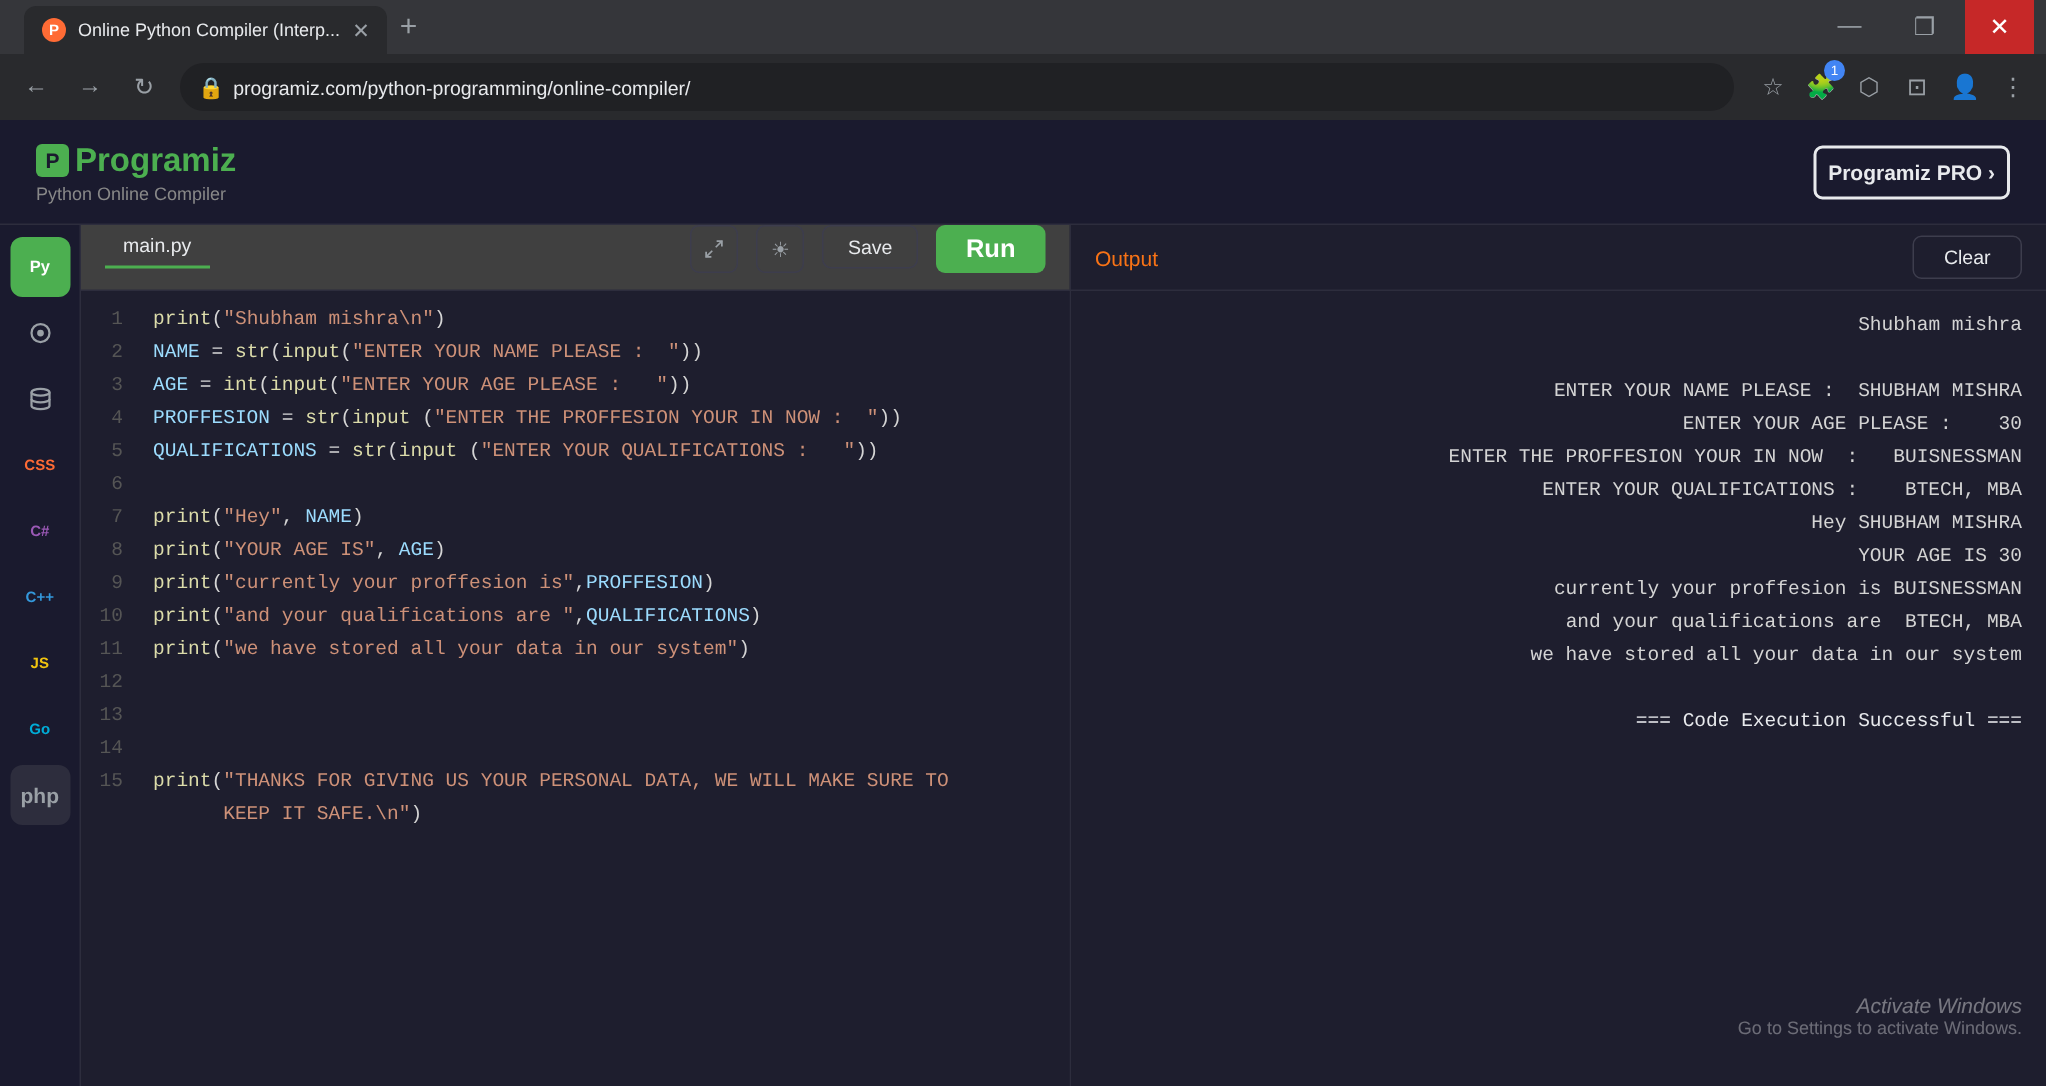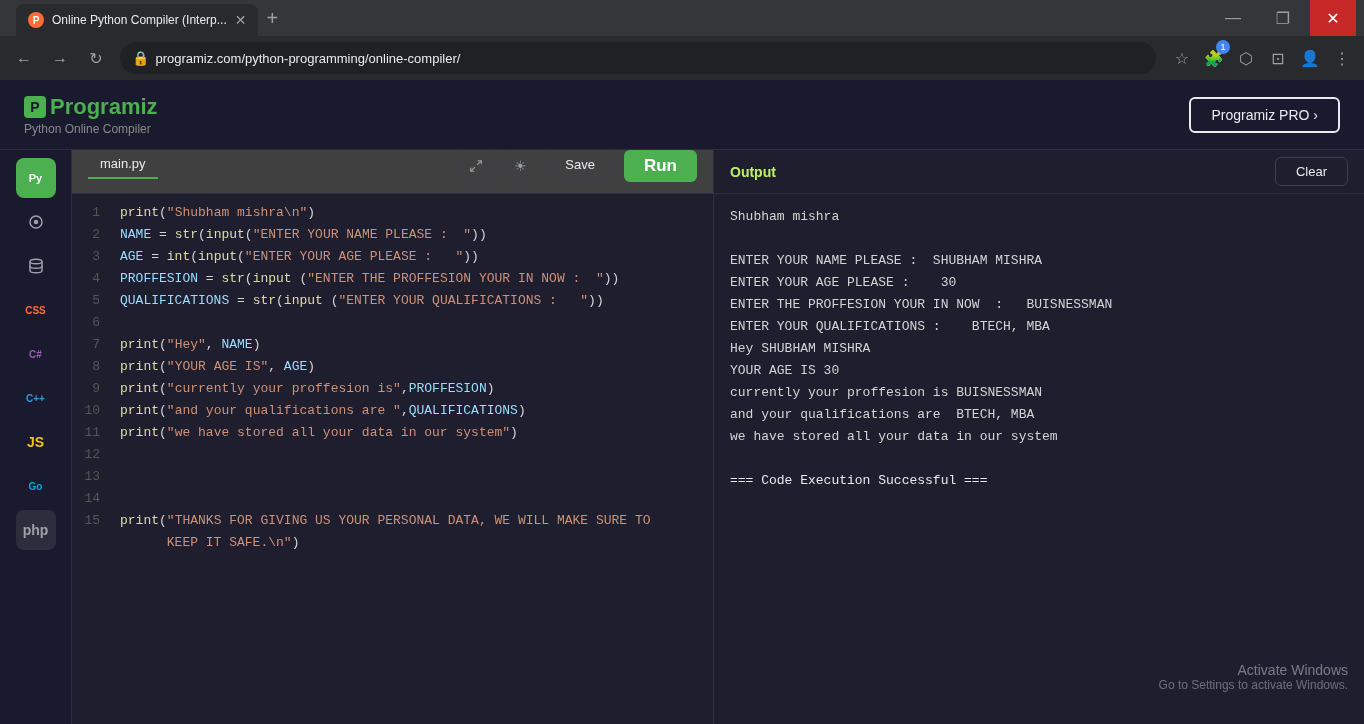--- a/index.html
+++ b/index.html
@@ -169,40 +169,40 @@
       display: flex; align-items: center; justify-content: center;
       font-size: 14px;
       font-weight: bold;
     }
     .logo-subtitle { color: #888; font-size: 12px; margin-top: 2px; }
     .pro-btn {
       margin-left: auto;
       background: transparent;
       border: 2px solid #e8eaed;
       color: #e8eaed;
-      padding: 8px 20px;
+      padding: 8px 8px;
       border-radius: 6px;
       font-size: 14px;
-      font-weight: 400;
+      font-weight: 700;
       cursor: pointer;
       display: flex;
       align-items: center;
       gap: 6px;
     }
 
     
     .main-layout {
       flex: 1;
       display: flex;
       overflow: hidden;
     }
 
     
     .sidebar {
-      width: 72px;
+      width: 54px;
       background: #1a1a2e;
       display: flex;
       flex-direction: column;
       align-items: center;
       padding-top: 8px;
       gap: 4px;
       border-right: 1px solid #2d2d3d;
     }
     .sidebar-item {
       width: 40px; height: 40px;
@@ -315,57 +315,58 @@
       background: #1e1e2e;
     }
     .output-toolbar {
       height: 44px;
       display: flex;
       align-items: center;
       padding: 0 16px;
       border-bottom: 1px solid #2d2d3d;
     }
     .output-title {
-      color: #bef264;
-      font-size: 14px;
-      font-weight: 700;
+      color: #f97316;
+      font-size: 14px;
+      font-weight: 400;
     }
     .output-spacer { flex: 1; }
     .clear-btn {
       background: transparent;
       border: 1px solid #3d3d4d;
       color: #e8eaed;
       padding: 6px 20px;
       border-radius: 6px;
       font-size: 13px;
       cursor: pointer;
     }
     .output-content {
       flex: 1;
       padding: 12px 16px;
       font-family: 'Consolas', 'Courier New', monospace;
       font-size: 13px;
       line-height: 22px;
       color: #d4d4d4;
       overflow-y: auto;
     }
-    .output-line { white-space: pre; }
+    .output-line { white-space: pre; text-align: right; }
     .success-line { color: #e8eaed; }
 
     
     .activate-windows {
       position: absolute;
       bottom: 32px;
       right: 16px;
       text-align: right;
       pointer-events: none;
     }
     .activate-windows .activate-title {
       color: rgba(255,255,255,0.4);
       font-size: 14px;
+      font-style: italic;
     }
     .activate-windows .activate-sub {
       color: rgba(255,255,255,0.35);
       font-size: 12px;
     }
 
     
     ::-webkit-scrollbar { width: 6px; }
     ::-webkit-scrollbar-track { background: #1e1e2e; }
     ::-webkit-scrollbar-thumb { background: #3d3d4d; border-radius: 3px; }
@@ -438,21 +439,21 @@
         <div class="sidebar-item">
           <svg width="18" height="18" viewBox="0 0 24 24" fill="none" stroke="currentColor" stroke-width="2">
               <ellipse cx="12" cy="6" rx="8" ry="3"></ellipse>
               <path d="M4 6v6c0 1.66 3.58 3 8 3s8-1.34 8-3V6"></path>
               <path d="M4 12v6c0 1.66 3.58 3 8 3s8-1.34 8-3v-6"></path>
             </svg>
         </div>
         <div class="sidebar-item" style="font-size:10px; font-weight:bold; color:#ff6b35;">CSS</div>
         <div class="sidebar-item" style="font-size:10px; font-weight:bold; color:#9b59b6;">C#</div>
         <div class="sidebar-item" style="font-size:10px; font-weight:bold; color:#3498db;">C++</div>
-        <div class="sidebar-item" style="font-size:14px; font-weight:bold; color:#f1c40f;">JS</div>
+        <div class="sidebar-item" style="font-size:10px; font-weight:bold; color:#f1c40f;">JS</div>
         <div class="sidebar-item" style="font-size:10px; font-weight:bold; color:#00acd7;">Go</div>
         <div class="sidebar-item php-item">php</div>
       </div>
 
       <div class="editor-section">
         <div class="editor-toolbar">
           <span class="file-tab">main.py</span>
           <div class="toolbar-spacer"></div>
           <button class="toolbar-btn" title="Fullscreen">
             <svg width="14" height="14" viewBox="0 0 24 24" fill="none" stroke="currentColor" stroke-width="2">

